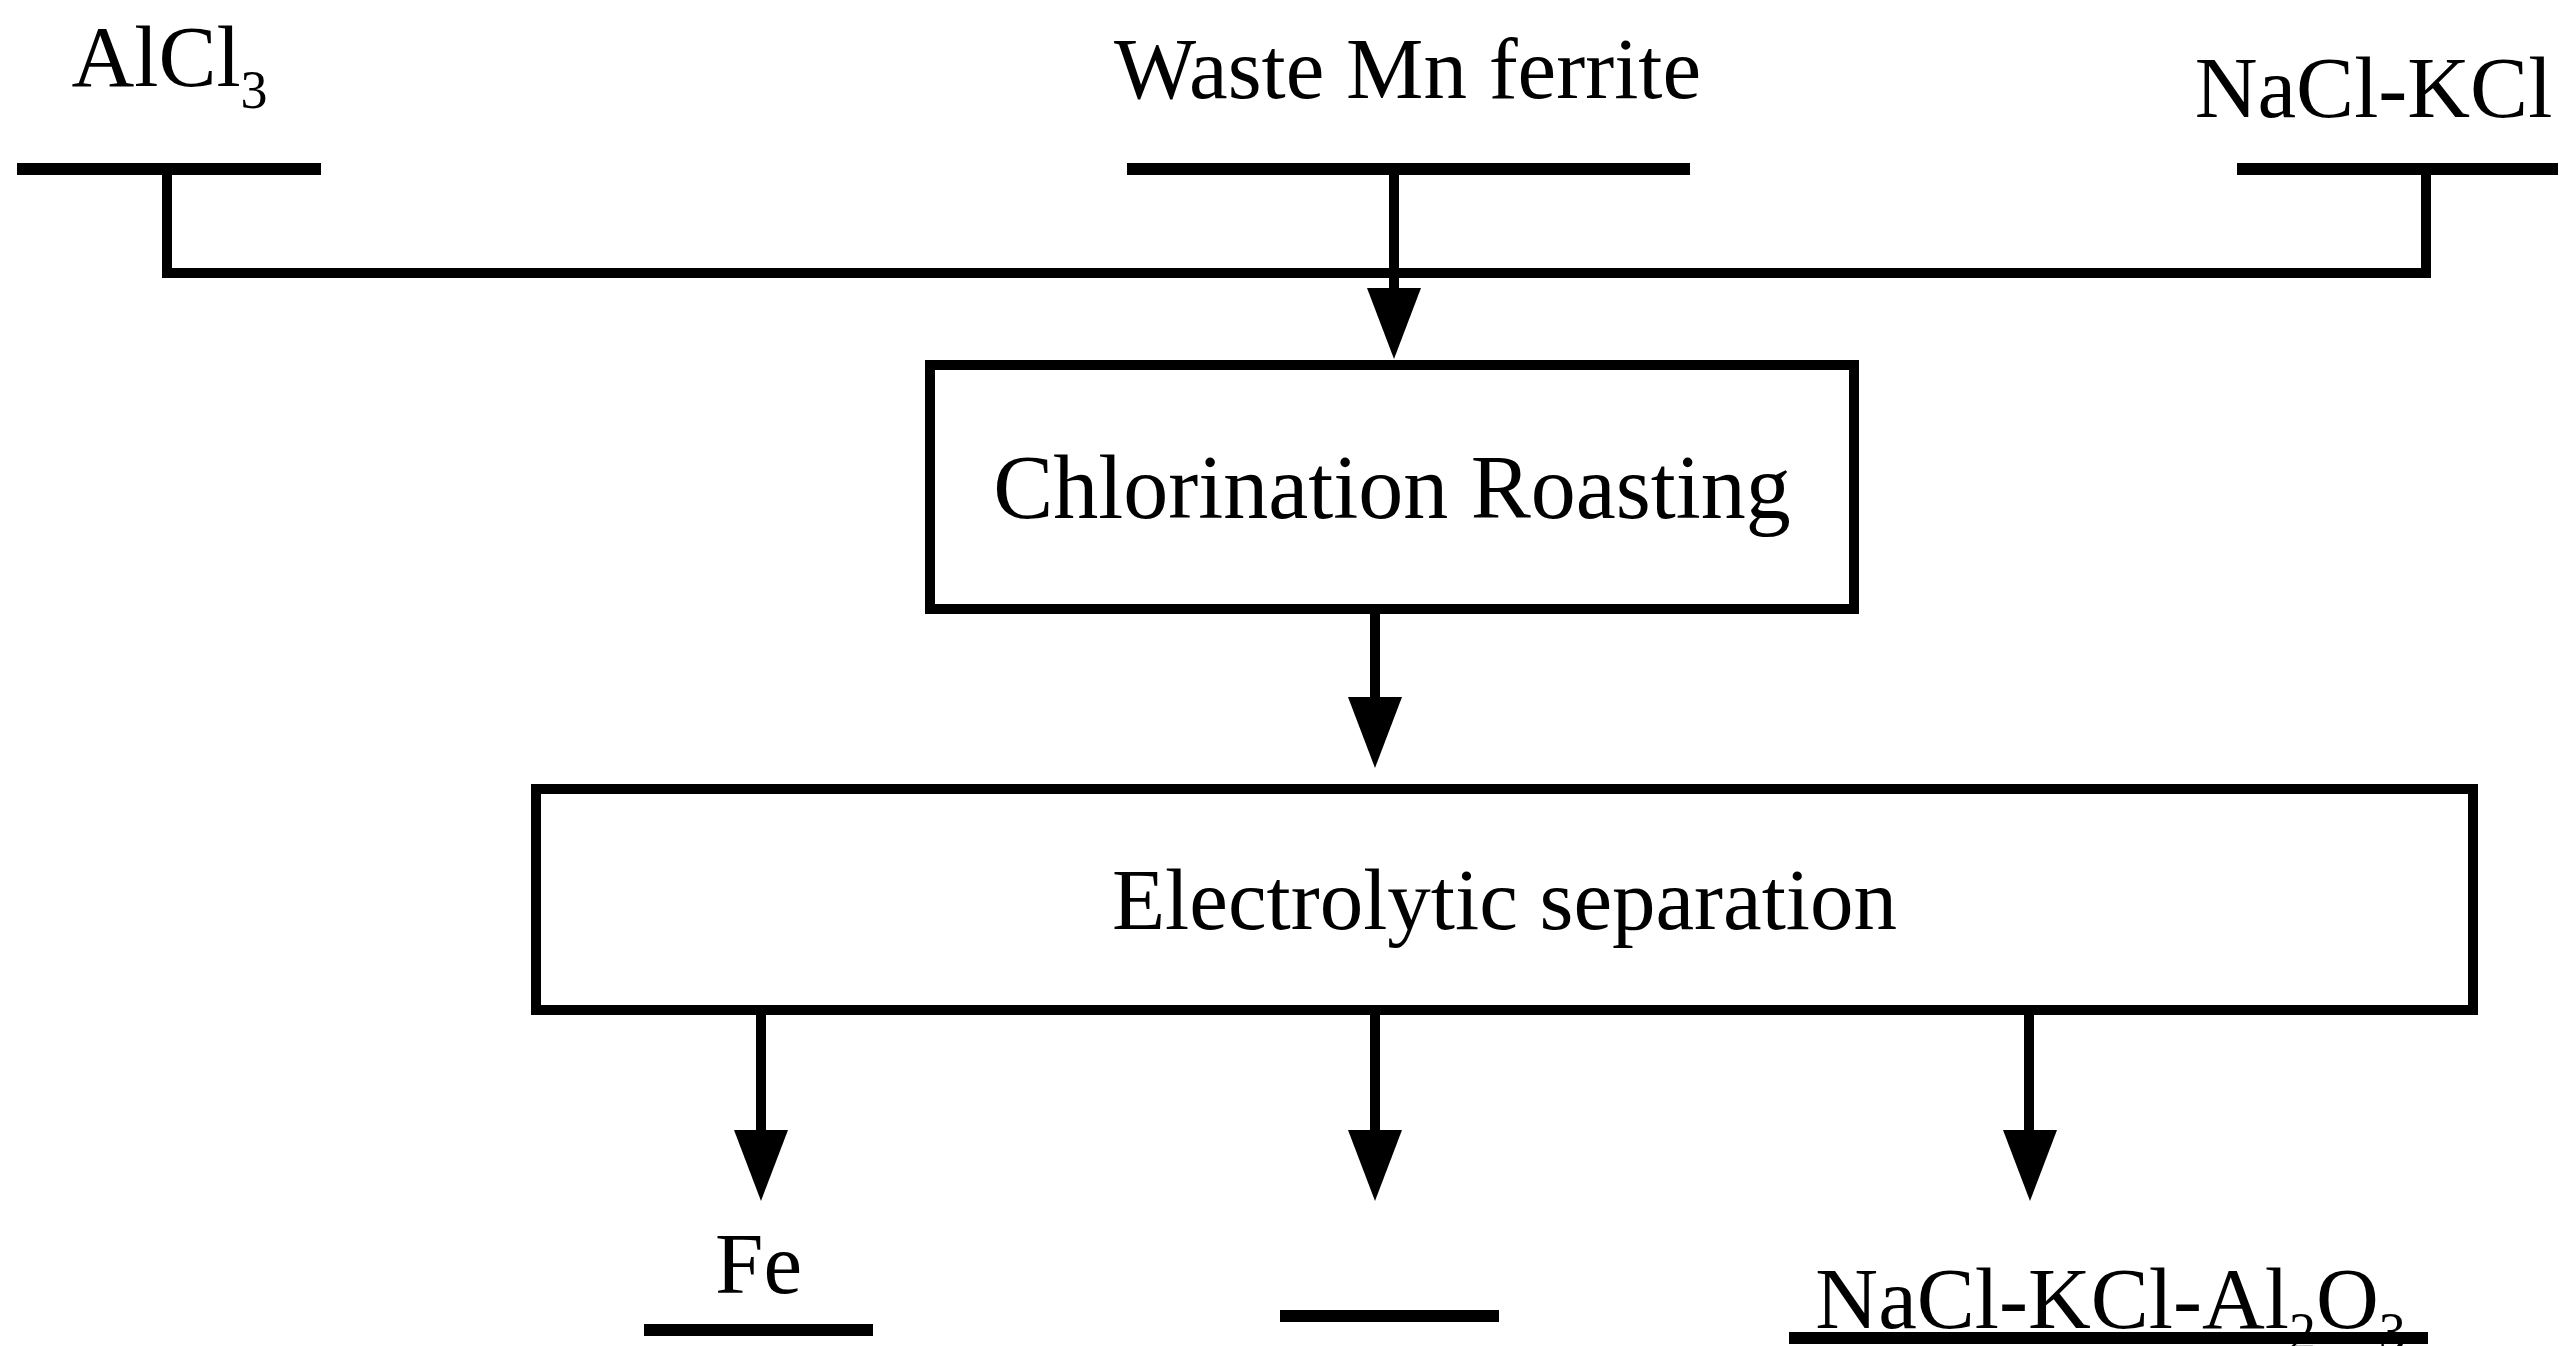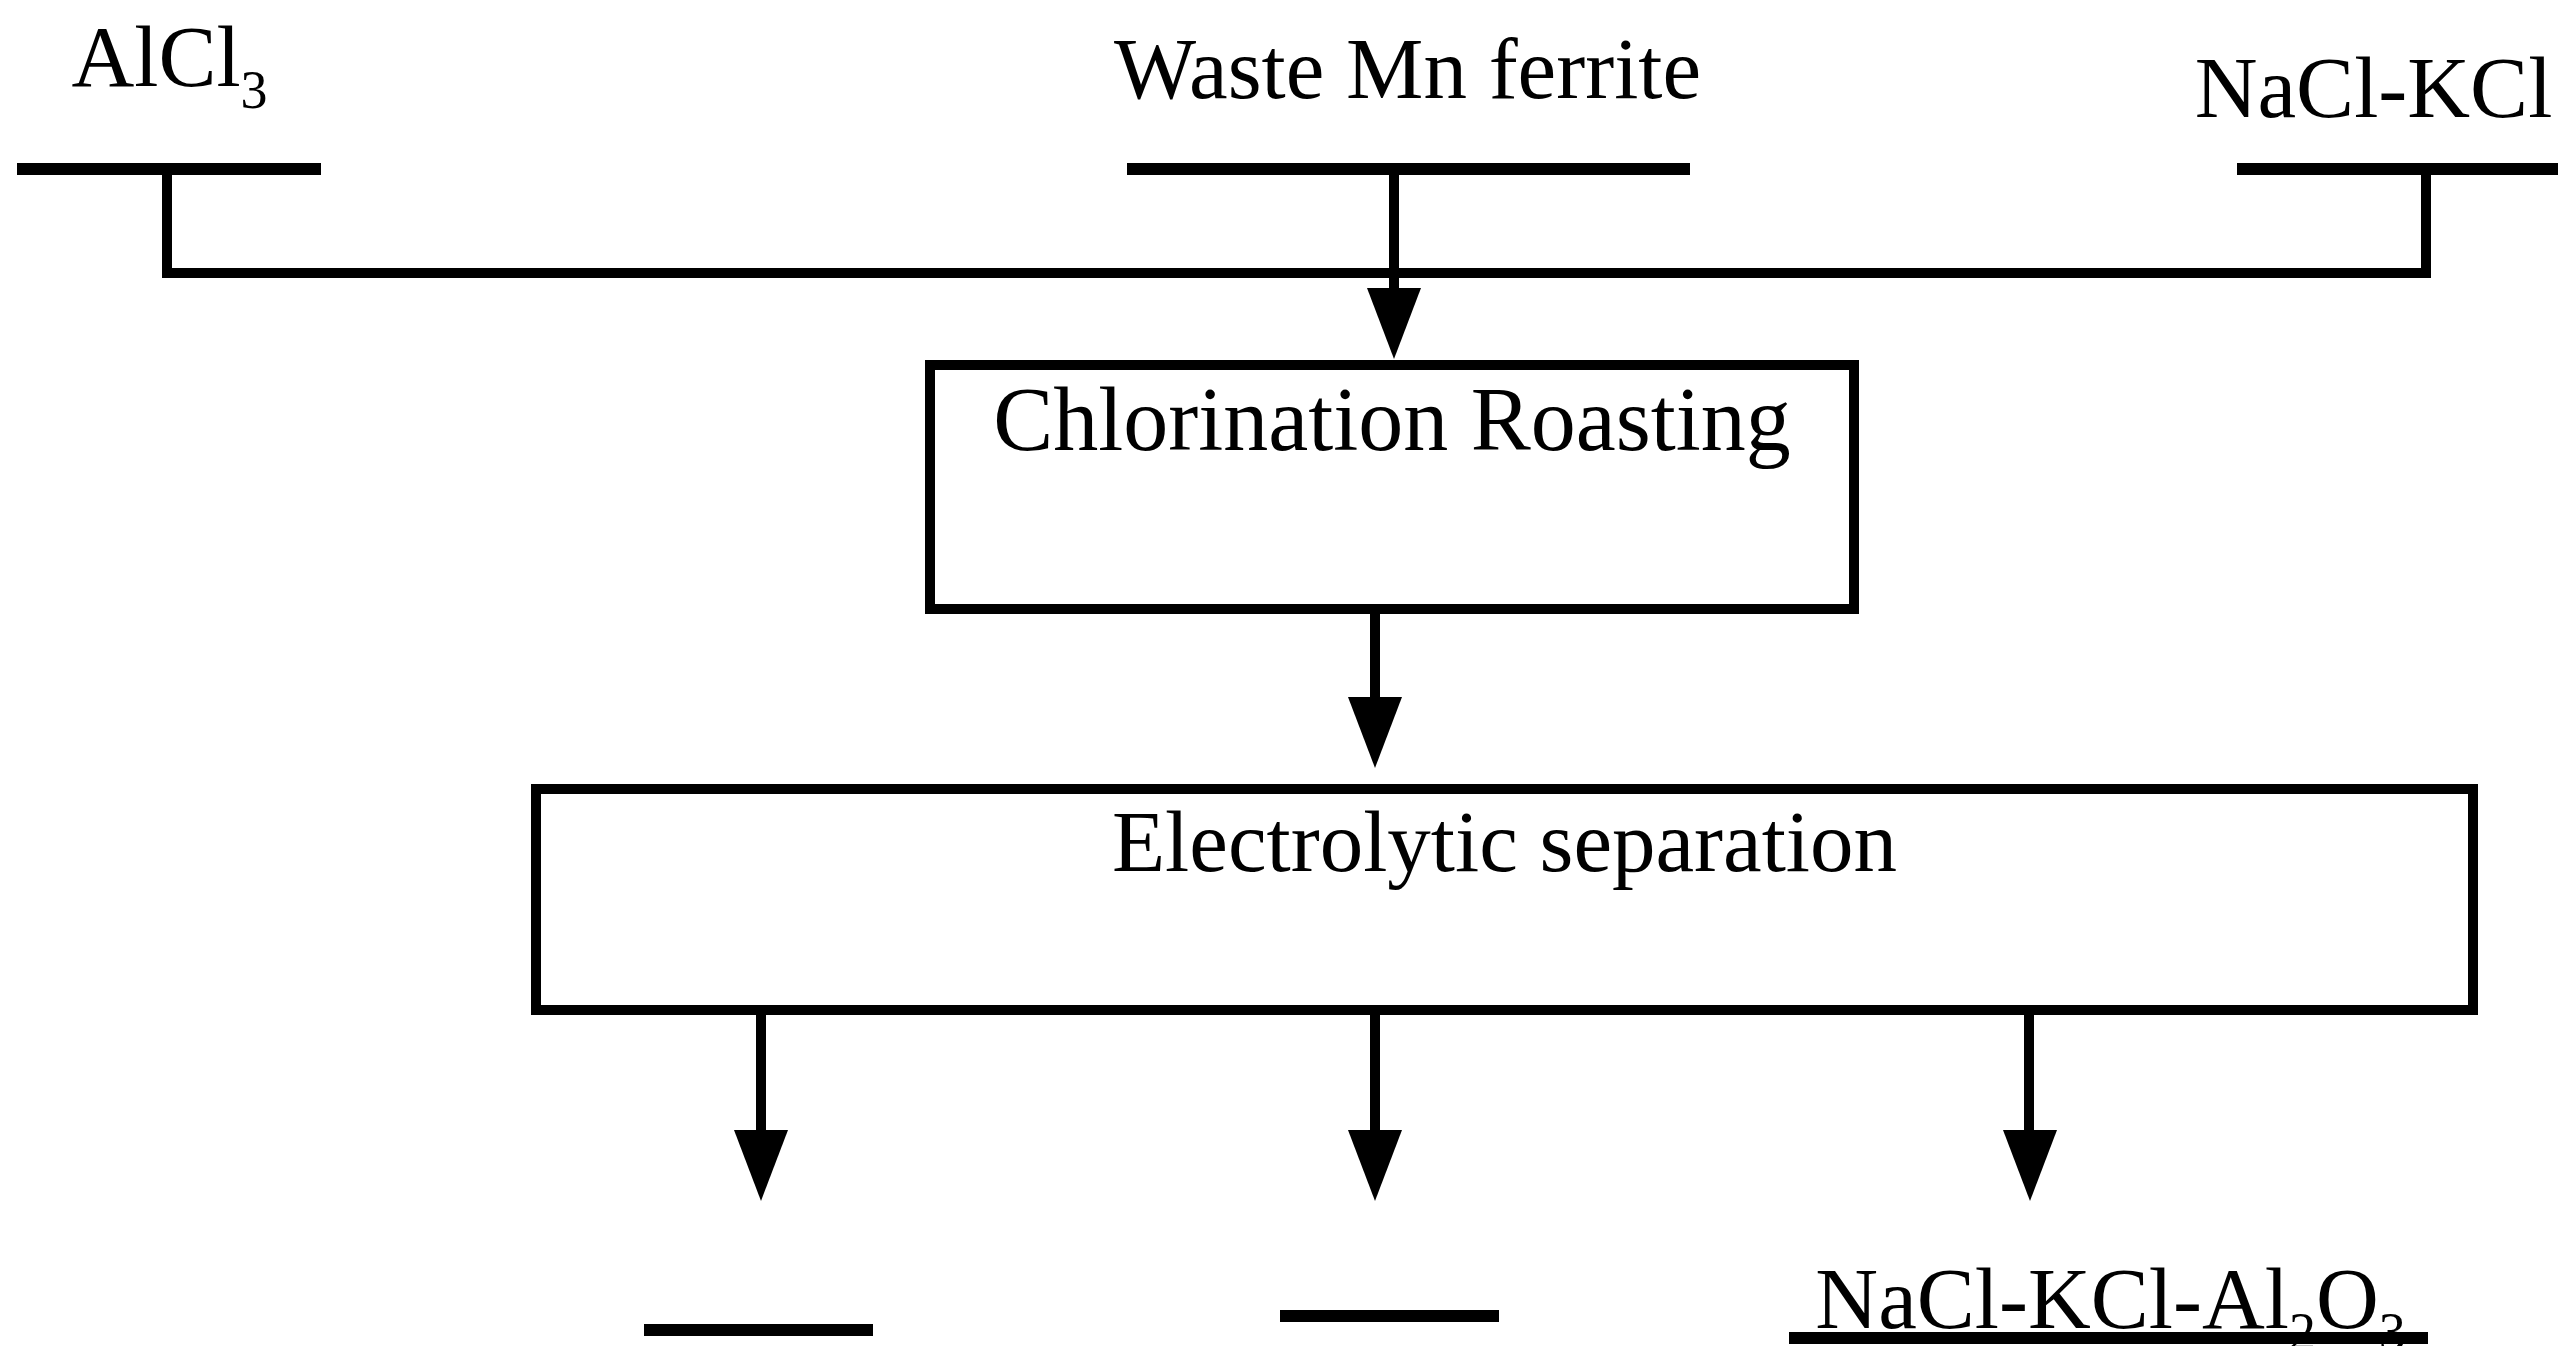--- a/index.html
+++ b/index.html
@@ -50,20 +50,21 @@
     border-left: 27px solid transparent;
     border-right: 27px solid transparent;
     border-top: 71px solid #000000;
   }
   .pbox {
     position: absolute;
     box-sizing: border-box;
     border: 10.4px solid #000000;
     background: #ffffff;
     display: flex;
+    align-items: center;
     justify-content: center;
     font-size: 90px;
     line-height: 1.1;
     white-space: nowrap;
     font-family: Liberation Serif, serif;
   }
 </style>
 </head>
 <body>
 
@@ -97,20 +98,21 @@
 
   <div class="vline" style="left:756px; top:1015px; height:116px;"></div>
   <div class="ahead" style="left:734px; top:1130px;"></div>
 
   <div class="vline" style="left:1370px; top:1015px; height:116px;"></div>
   <div class="ahead" style="left:1348px; top:1130px;"></div>
 
   <div class="vline" style="left:2024px; top:1015px; height:116px;"></div>
   <div class="ahead" style="left:2003px; top:1130px;"></div>
 
+  <div class="lbl" style="left:585px; top:1214px; width:347px;">Fe</div>
   <div class="bar" style="left:644px; top:1324px; width:229px;"></div>
 
   <div class="bar" style="left:1280px; top:1310px; width:219px;"></div>
 
   <div class="lbl" style="left:1772px; top:1249px; width:677px;"><span>NaCl-KCl-Al</span><span class="sub">2</span><span>O</span><span class="sub">3</span></div>
   <div class="bar" style="left:1789px; top:1332px; width:639px;"></div>
 
 </div>
 
 

